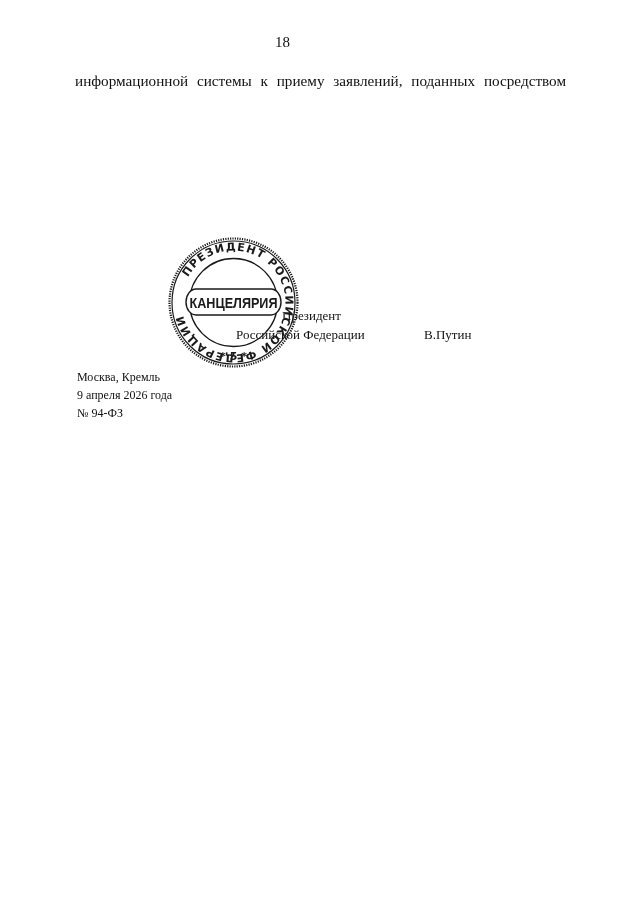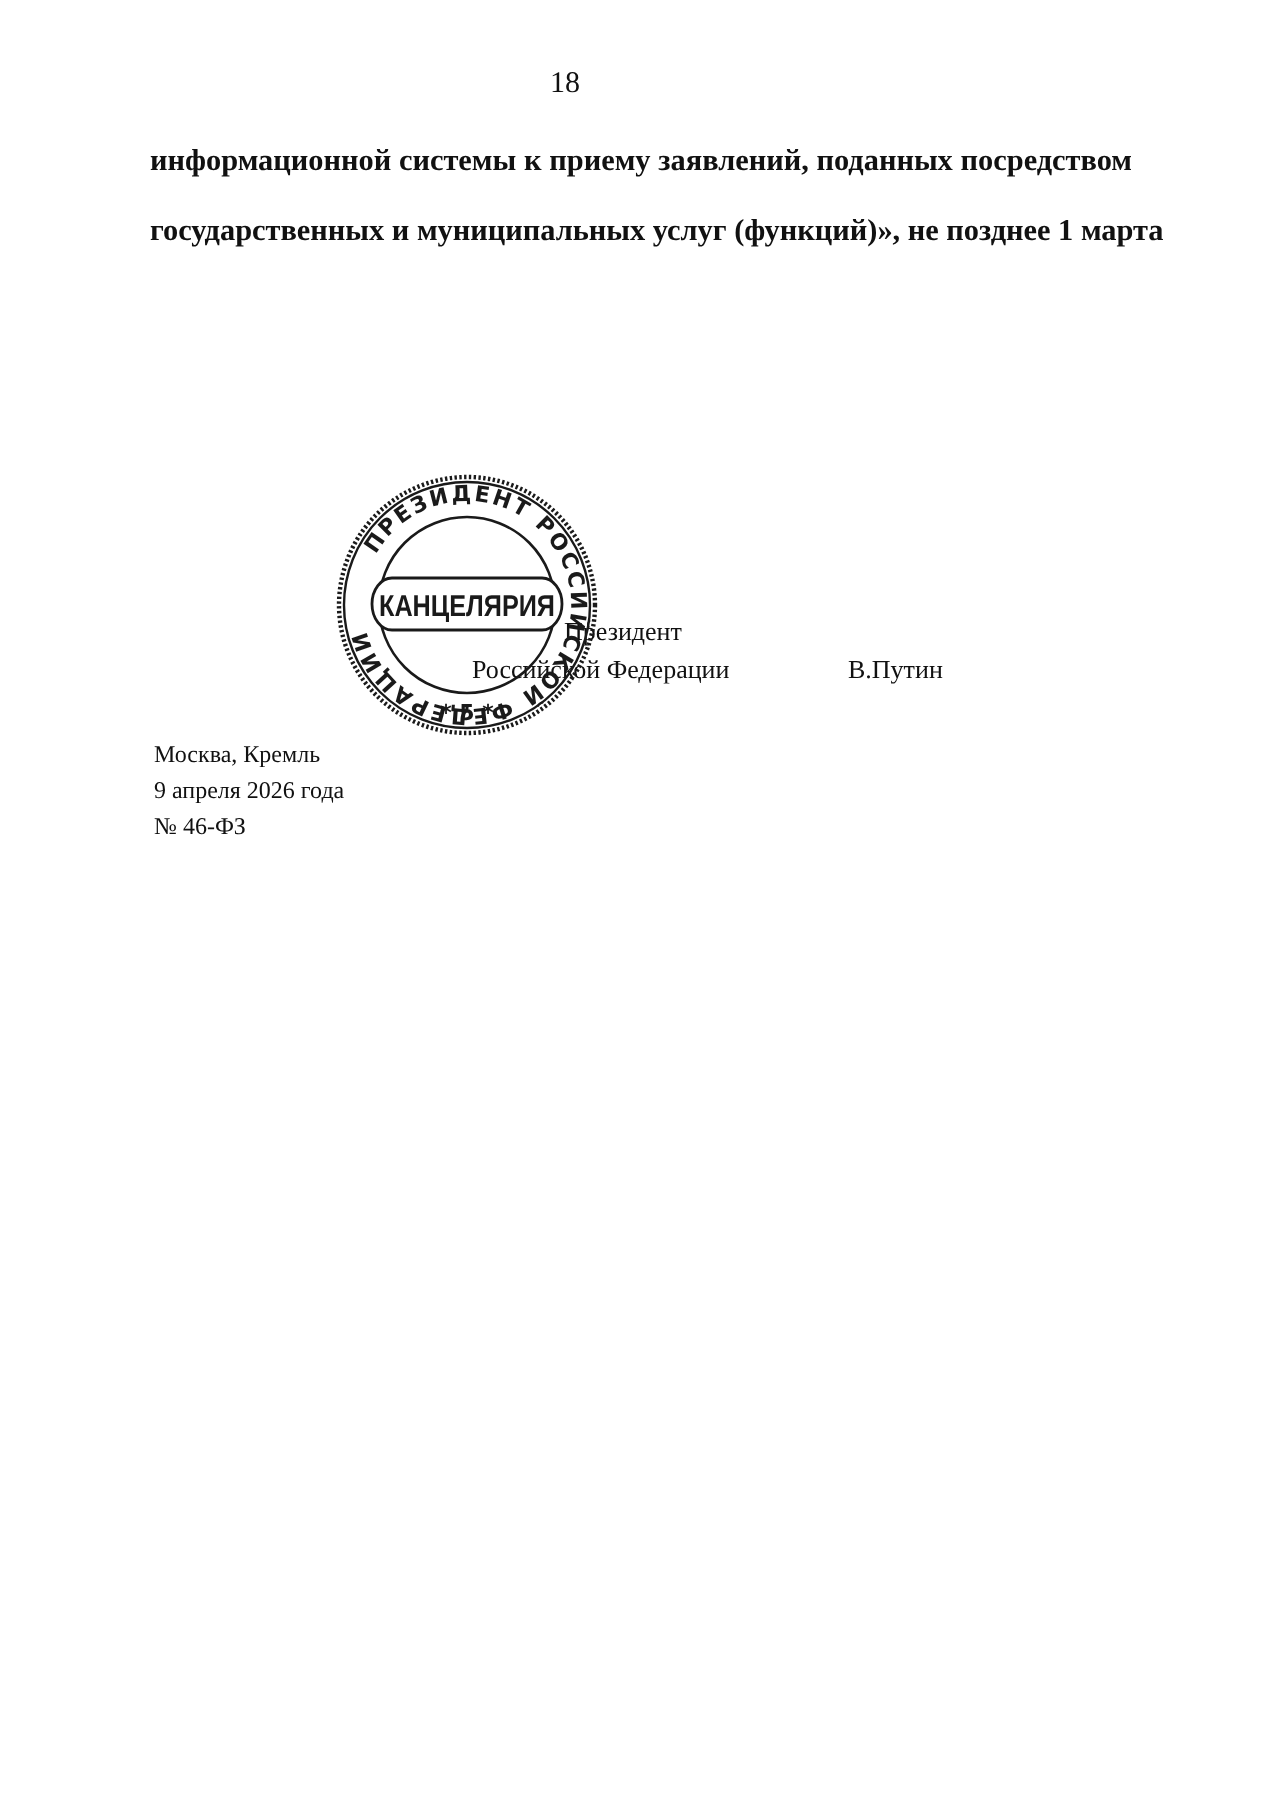--- a/index.html
+++ b/index.html
@@ -24,21 +24,20 @@
       font-size: 15px;
       line-height: 18px;
     }
     .body-text {
       position: absolute;
       left: 75px;
       width: 491px;
       top: 64px;
       font-size: 15.2px;
       line-height: 34.5px;
-      font-weight: bold;
     }
     .body-line {
       display: block;
       white-space: nowrap;
       text-align: justify;
       text-align-last: justify;
       height: 34.5px;
     }
     .body-line.last {
       text-align-last: left;
@@ -71,31 +70,30 @@
   </style>
 </head>
 <body>
 
 <div>
 
   <div class="page-number">18</div>
 
   <div class="body-text">
     <span class="body-line">информационной  системы  к  приему заявлений, поданных посредством</span>
-    <span class="body-line">государственных и муниципальных услуг (функций)», не позднее 1 марта</span>
   </div>
 
   <div class="signature sig-title-1">Президент</div>
   <div class="signature sig-title-2">Российской Федерации</div>
   <div class="signature sig-name">В.Путин</div>
 
   <div class="place-block">
     <div>Москва, Кремль</div>
     <div>9 апреля 2026 года</div>
-    <div>№ 46-ФЗ</div>
+    <div>№ 94-ФЗ</div>
   </div>
 
   <svg class="stamp" viewBox="0 0 133 133" xmlns="http://www.w3.org/2000/svg">
     <defs>
       <path id="ringPath" d="M 66.5,66.5 m -52,0 a 52,52 0 1,1 104,0 a 52,52 0 1,1 -104,0"></path>
     </defs>
 
     <circle cx="66.5" cy="66.5" r="64" fill="none" stroke="#1a1a1a" stroke-width="2.2" stroke-dasharray="1.2 1.2"></circle>
     <circle cx="66.5" cy="66.5" r="61.5" fill="none" stroke="#1a1a1a" stroke-width="1.2"></circle>
 

